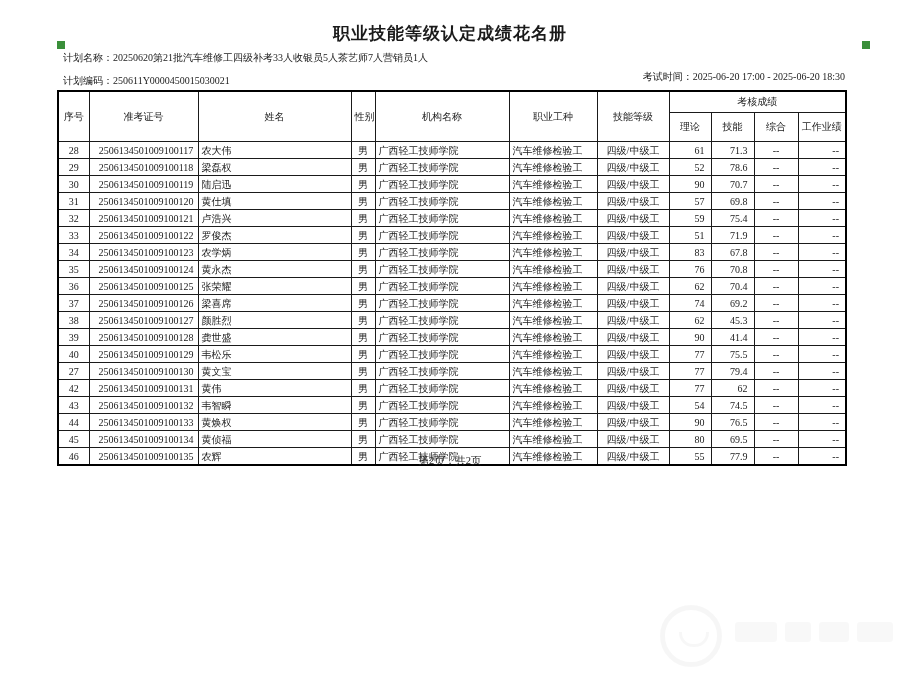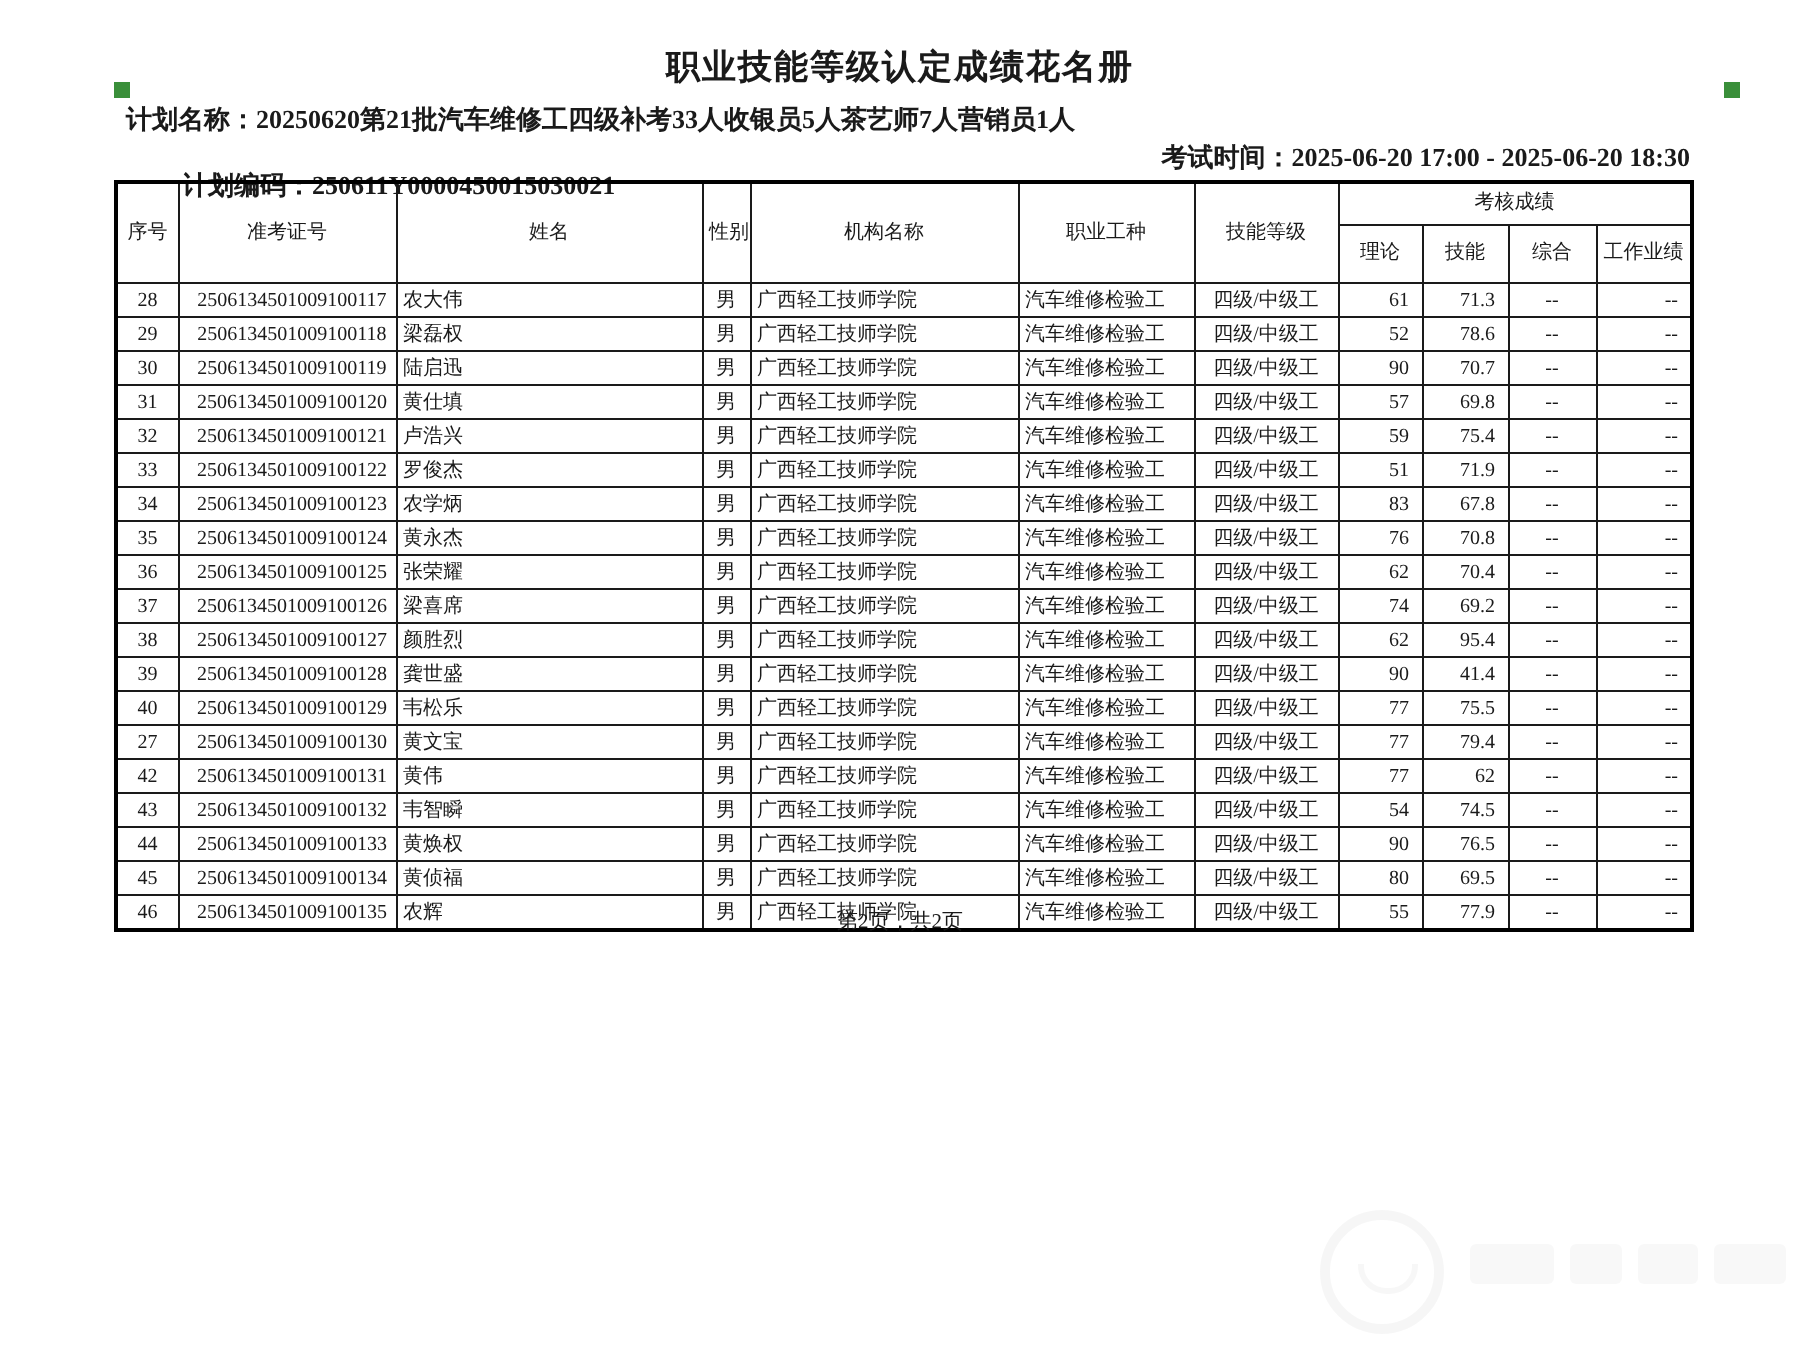--- a/index.html
+++ b/index.html
@@ -5,23 +5,23 @@
   html,body{margin:0;padding:0;}
   body{
     width:900px;height:675px;position:relative;overflow:hidden;
     background:#ffffff;color:#1a1a1a;
     font-family:"Liberation Serif","DejaVu Serif",serif;
   }
   .title{
     position:absolute;top:22px;left:0;width:100%;text-align:center;
     font-size:17px;font-weight:bold;letter-spacing:1px;
   }
-  .meta-line{position:absolute;font-size:13px;font-weight:bold;white-space:nowrap;}
+  .meta-line{position:absolute;font-size:10px;font-weight:normal;white-space:nowrap;}
   .meta-name{top:51px;left:63px;}
-  .meta-code{top:84px;left:63px;margin-left:28px;}
+  .meta-code{top:74px;left:63px;}
   .meta-time{top:70px;right:55px;}
   .green-marker{
     position:absolute;width:8px;height:8px;background:#3a8f3a;
   }
   .gm-left{top:41px;left:57px;}
   .gm-right{top:41px;left:862px;}
 
   table.roster{
     position:absolute;top:90px;left:57px;width:788px;
     border-collapse:collapse;table-layout:fixed;
@@ -251,21 +251,21 @@
       </tr>
       <tr>
         <td>38</td>
         <td class="l pl8">2506134501009100127</td>
         <td class="l">颜胜烈</td>
         <td>男</td>
         <td class="l">广西轻工技师学院</td>
         <td class="l">汽车维修检验工</td>
         <td>四级/中级工</td>
         <td class="r">62</td>
-        <td class="r">95.4</td>
+        <td class="r">45.3</td>
         <td>--</td>
         <td class="r">--</td>
       </tr>
       <tr>
         <td>39</td>
         <td class="l pl8">2506134501009100128</td>
         <td class="l">龚世盛</td>
         <td>男</td>
         <td class="l">广西轻工技师学院</td>
         <td class="l">汽车维修检验工</td>

